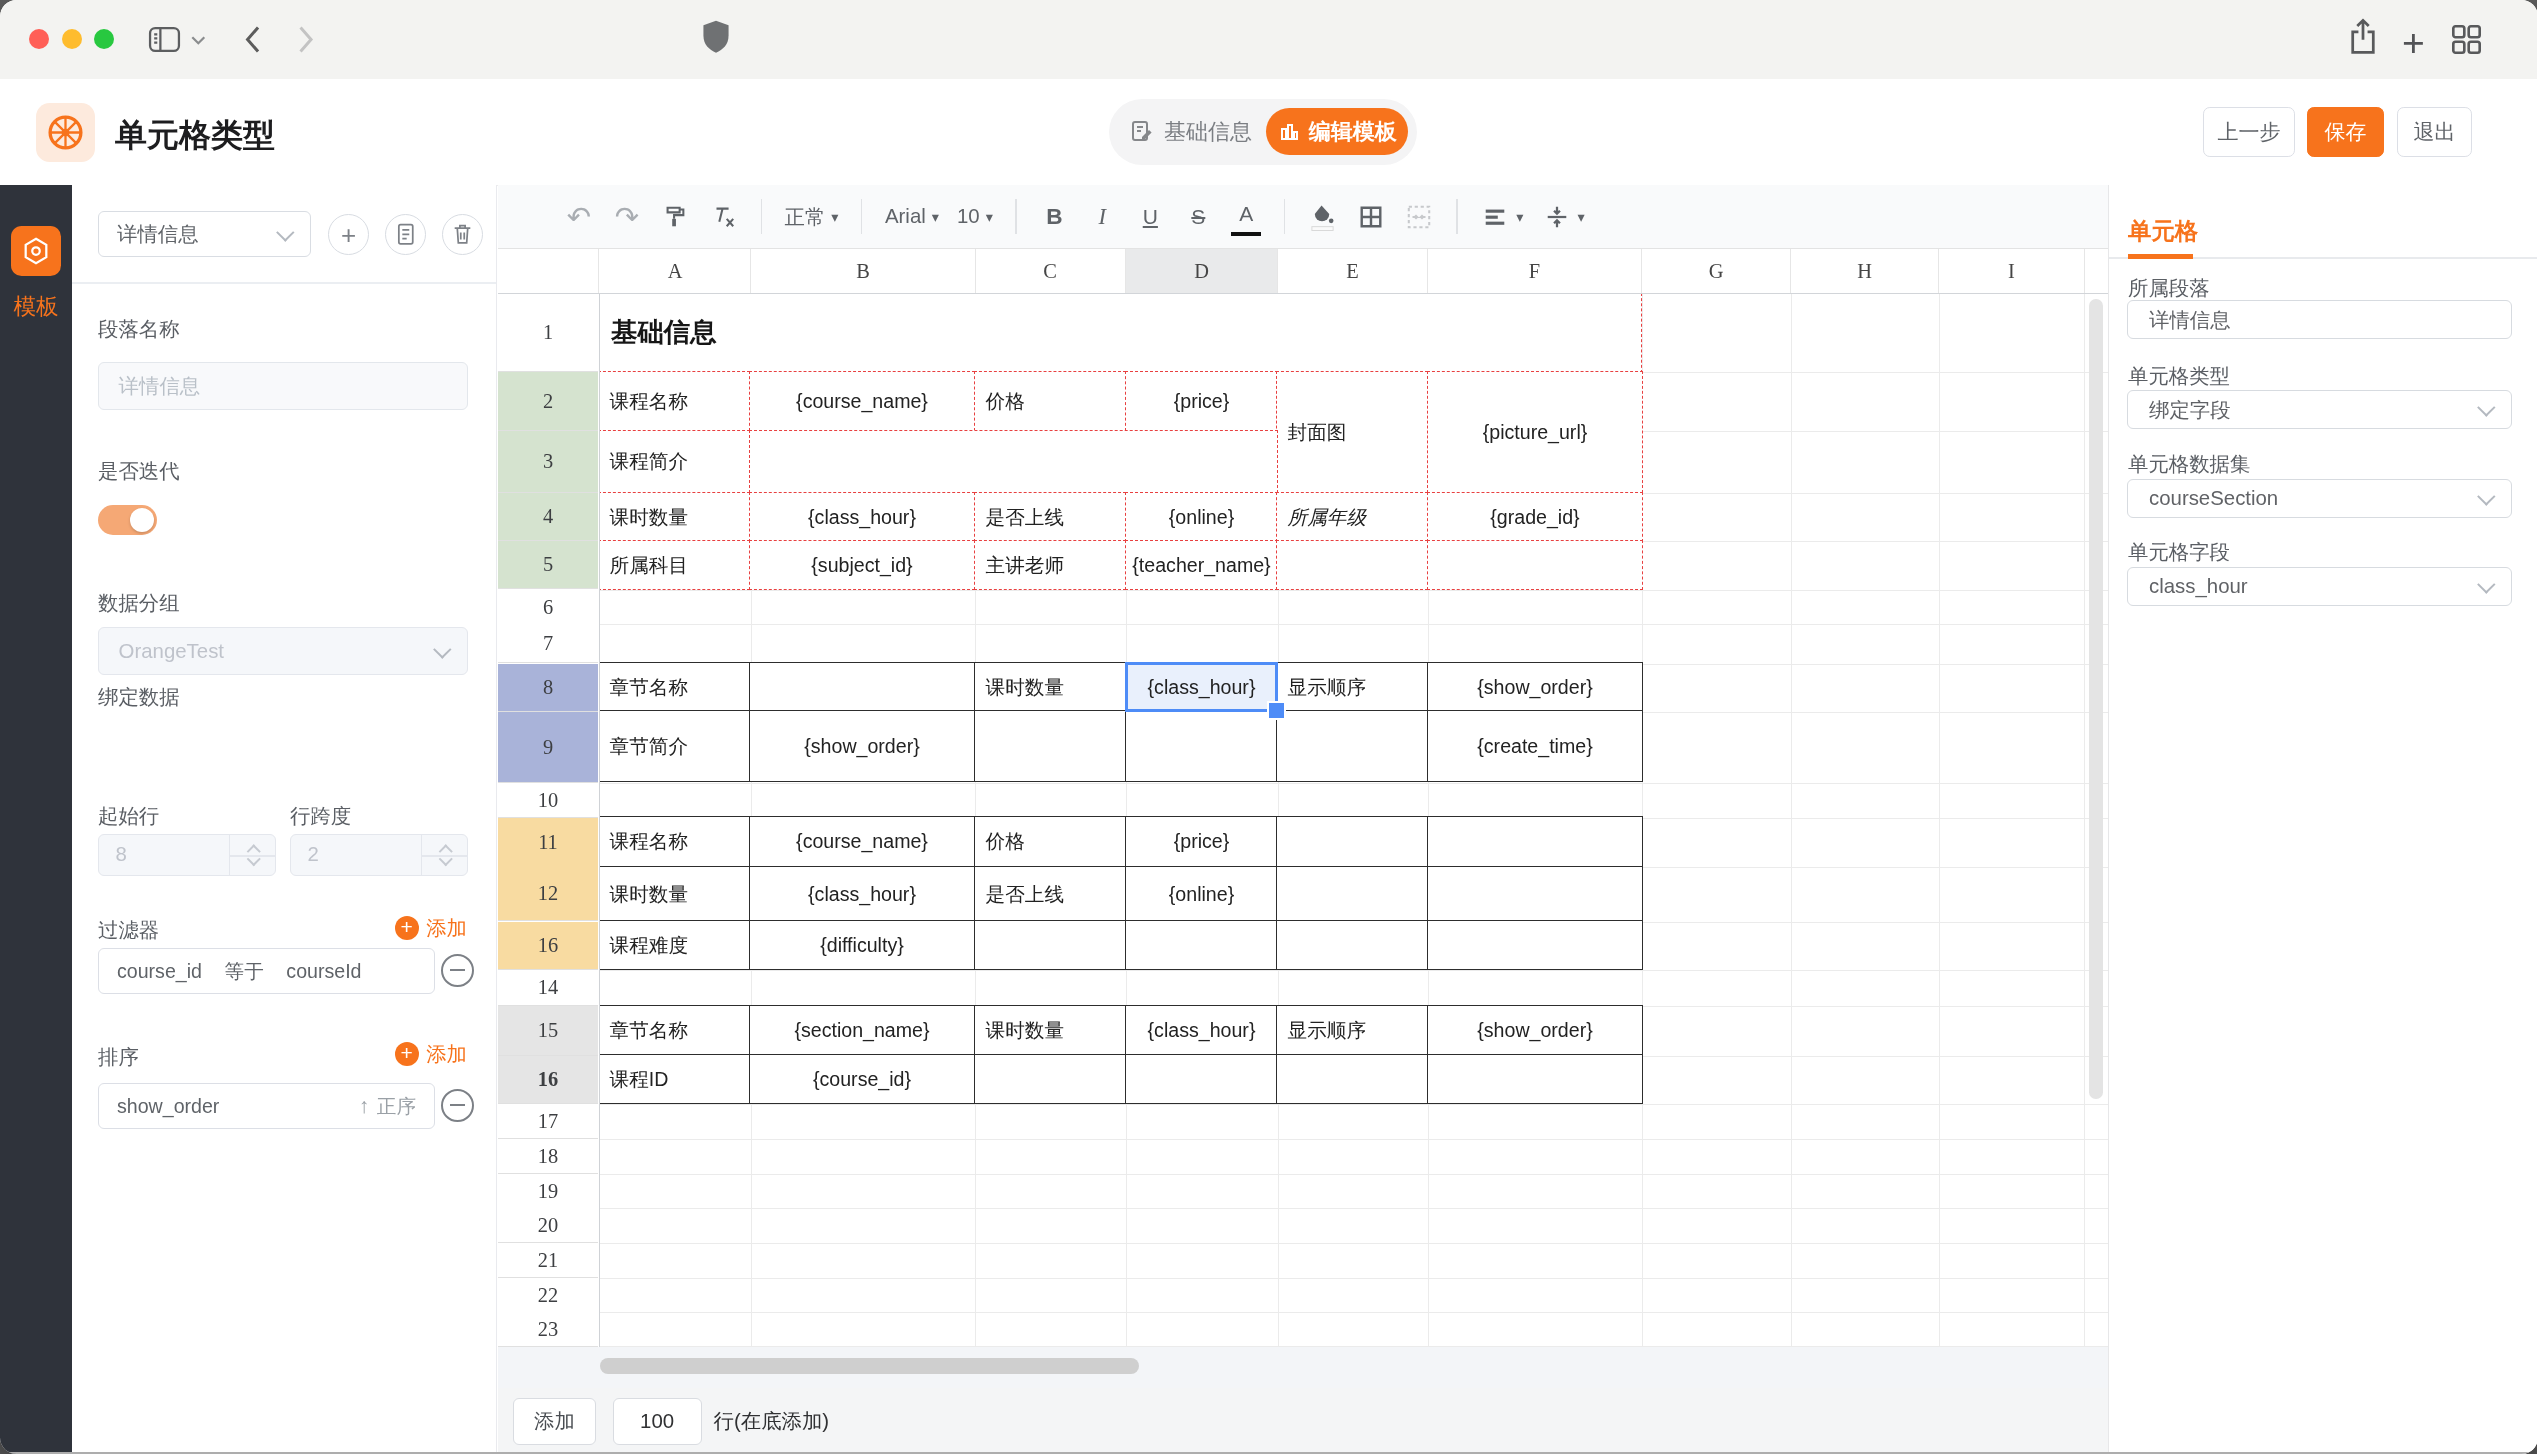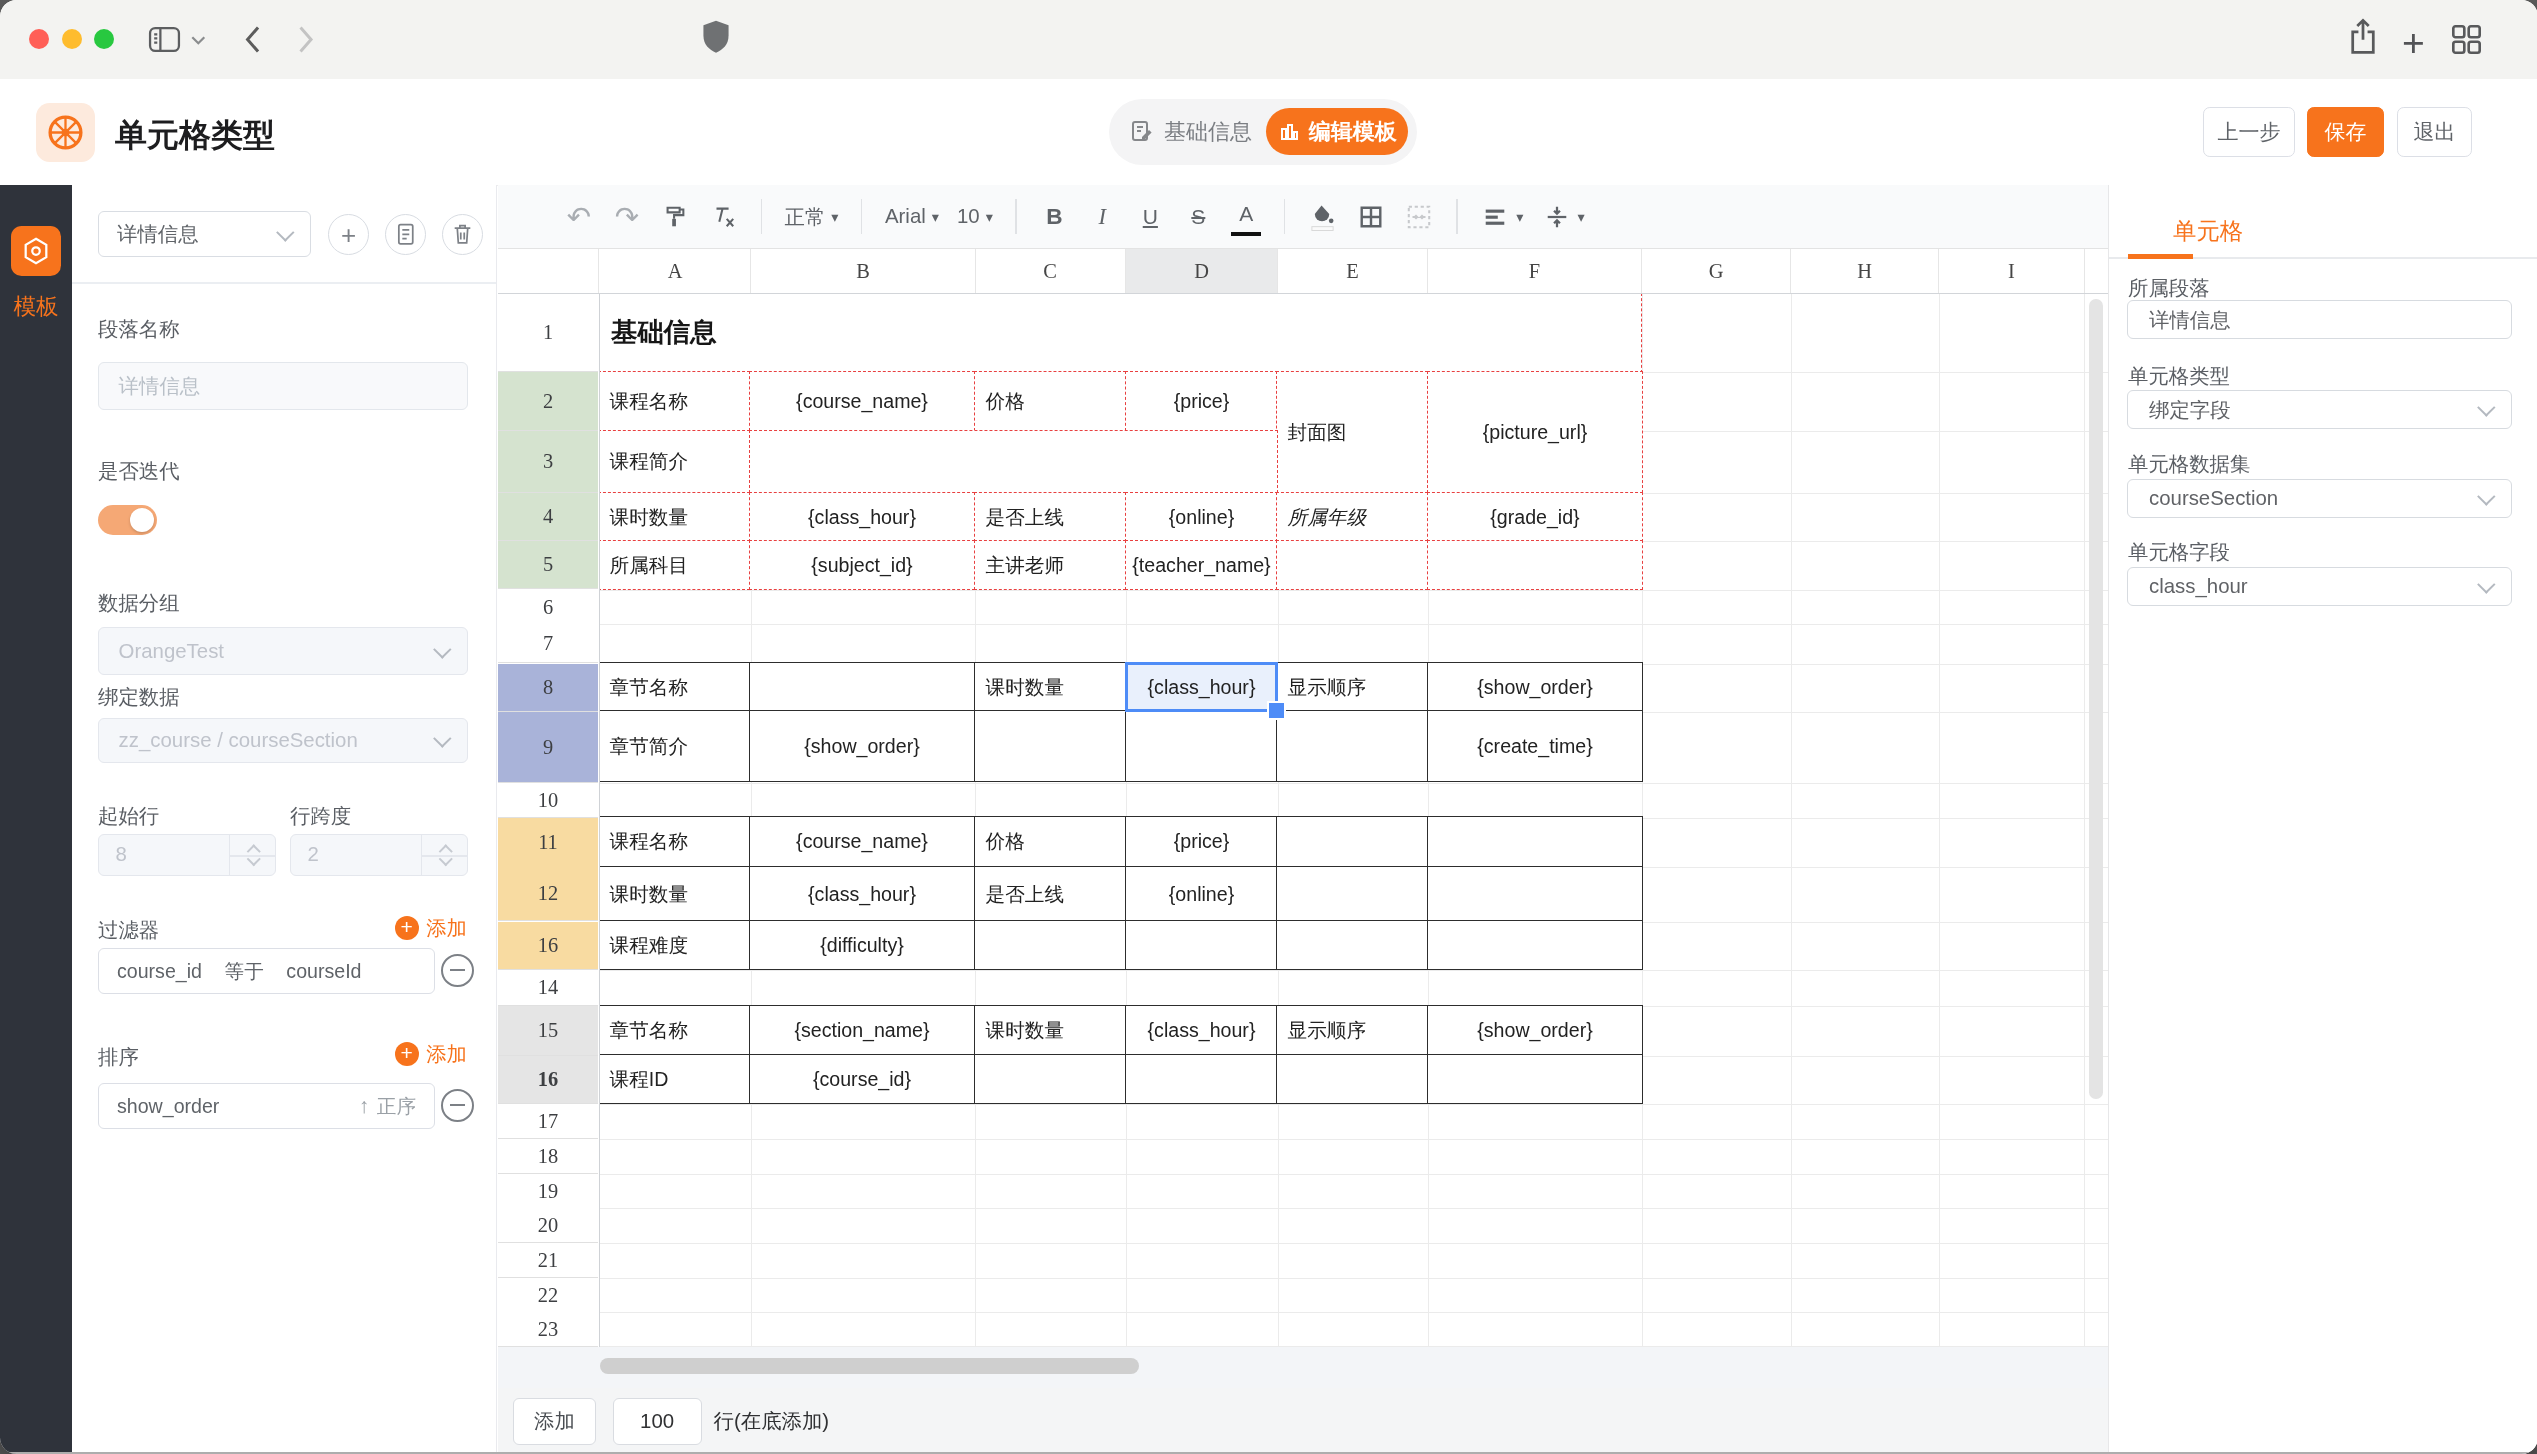--- a/index.html
+++ b/index.html
@@ -91,21 +91,21 @@
   .vthumb{position:absolute;top:4.5px;width:13.6px;height:800px;border-radius:6.8px;background:#e4e4e4;z-index:4;}
   .hscroll{position:absolute;left:0;top:1162px;width:100%;height:41px;background:#f3f5f8;}
   .hthumb{position:absolute;left:102px;top:10.6px;width:539px;height:16.6px;border-radius:8.3px;background:#cfcfcf;}
   .sfooter{position:absolute;left:0;top:1203px;width:100%;height:66px;background:#f4f5f6;display:flex;align-items:center;gap:0;}
   .fbtn{margin-left:15px;width:83px;height:47px;border:1.5px solid #d9dce1;border-radius:6px;background:#fff;color:#4a4e53;font-size:20.4px;display:flex;align-items:center;justify-content:center;box-sizing:border-box;}
   .fcount{margin-left:16.6px;width:89px;height:47px;border:1.5px solid #d9dce1;border-radius:6px;background:#fff;color:#303133;font-size:20.4px;display:flex;align-items:center;justify-content:center;box-sizing:border-box;}
   .fsuffix{margin-left:12px;color:#303133;font-size:20.4px;}
 
   
   .rpanel{position:absolute;left:2108px;top:185px;width:429px;height:1270px;background:#fff;border-left:1.5px solid #e7e7e9;box-sizing:border-box;}
-  .rtab{position:absolute;left:19px;top:30px;font-size:23.4px;font-weight:400;color:#f7731c;margin-left:45px;}
+  .rtab{position:absolute;left:19px;top:30px;font-size:23.4px;font-weight:700;color:#f7731c;}
   .rtab-underline{position:absolute;left:19px;top:69px;width:65px;height:4.5px;background:#f7731c;z-index:2;}
   .rdivider{position:absolute;left:0;top:72px;width:100%;height:1.5px;background:#e8eaed;}
   .rlbl{position:absolute;left:19px;font-size:20.4px;color:#5a5e64;}
   .rbox{position:absolute;left:18px;width:385px;height:39px;border:1.5px solid #d7dbe0;border-radius:6px;box-sizing:border-box;display:flex;align-items:center;padding-left:21px;font-size:20.4px;color:#606266;background:#fff;}
   svg{display:block;}
 </style>
 </head>
 <body>
 
 <div class="window">
@@ -239,24 +239,20 @@
         <div class="knob"></div>
       </div>
 
     <div class="lbl" style="top:404px;">数据分组</div>
     <div class="inp disabled" style="top:442px;height:48px;">
       <span>OrangeTest</span>
         <span class="chev"></span>
     </div>
 
     <div class="lbl" style="top:498px;">绑定数据</div>
-    <div class="inp disabled" style="top:533px;height:45px;">
-      <span>zz_course / courseSection</span>
-        <span class="chev"></span>
-    </div>
 
     <div class="lbl" style="top:617px;">起始行</div>
     <div class="lbl" style="left:218px;top:617px;">行跨度</div>
     <div class="numinp" style="left:26px;">
       <span class="val">8</span>
       <div class="spin">
           <div class="mid"></div>
           <div class="sarr up"></div>
           <div class="sarr dn"></div>
         </div>

